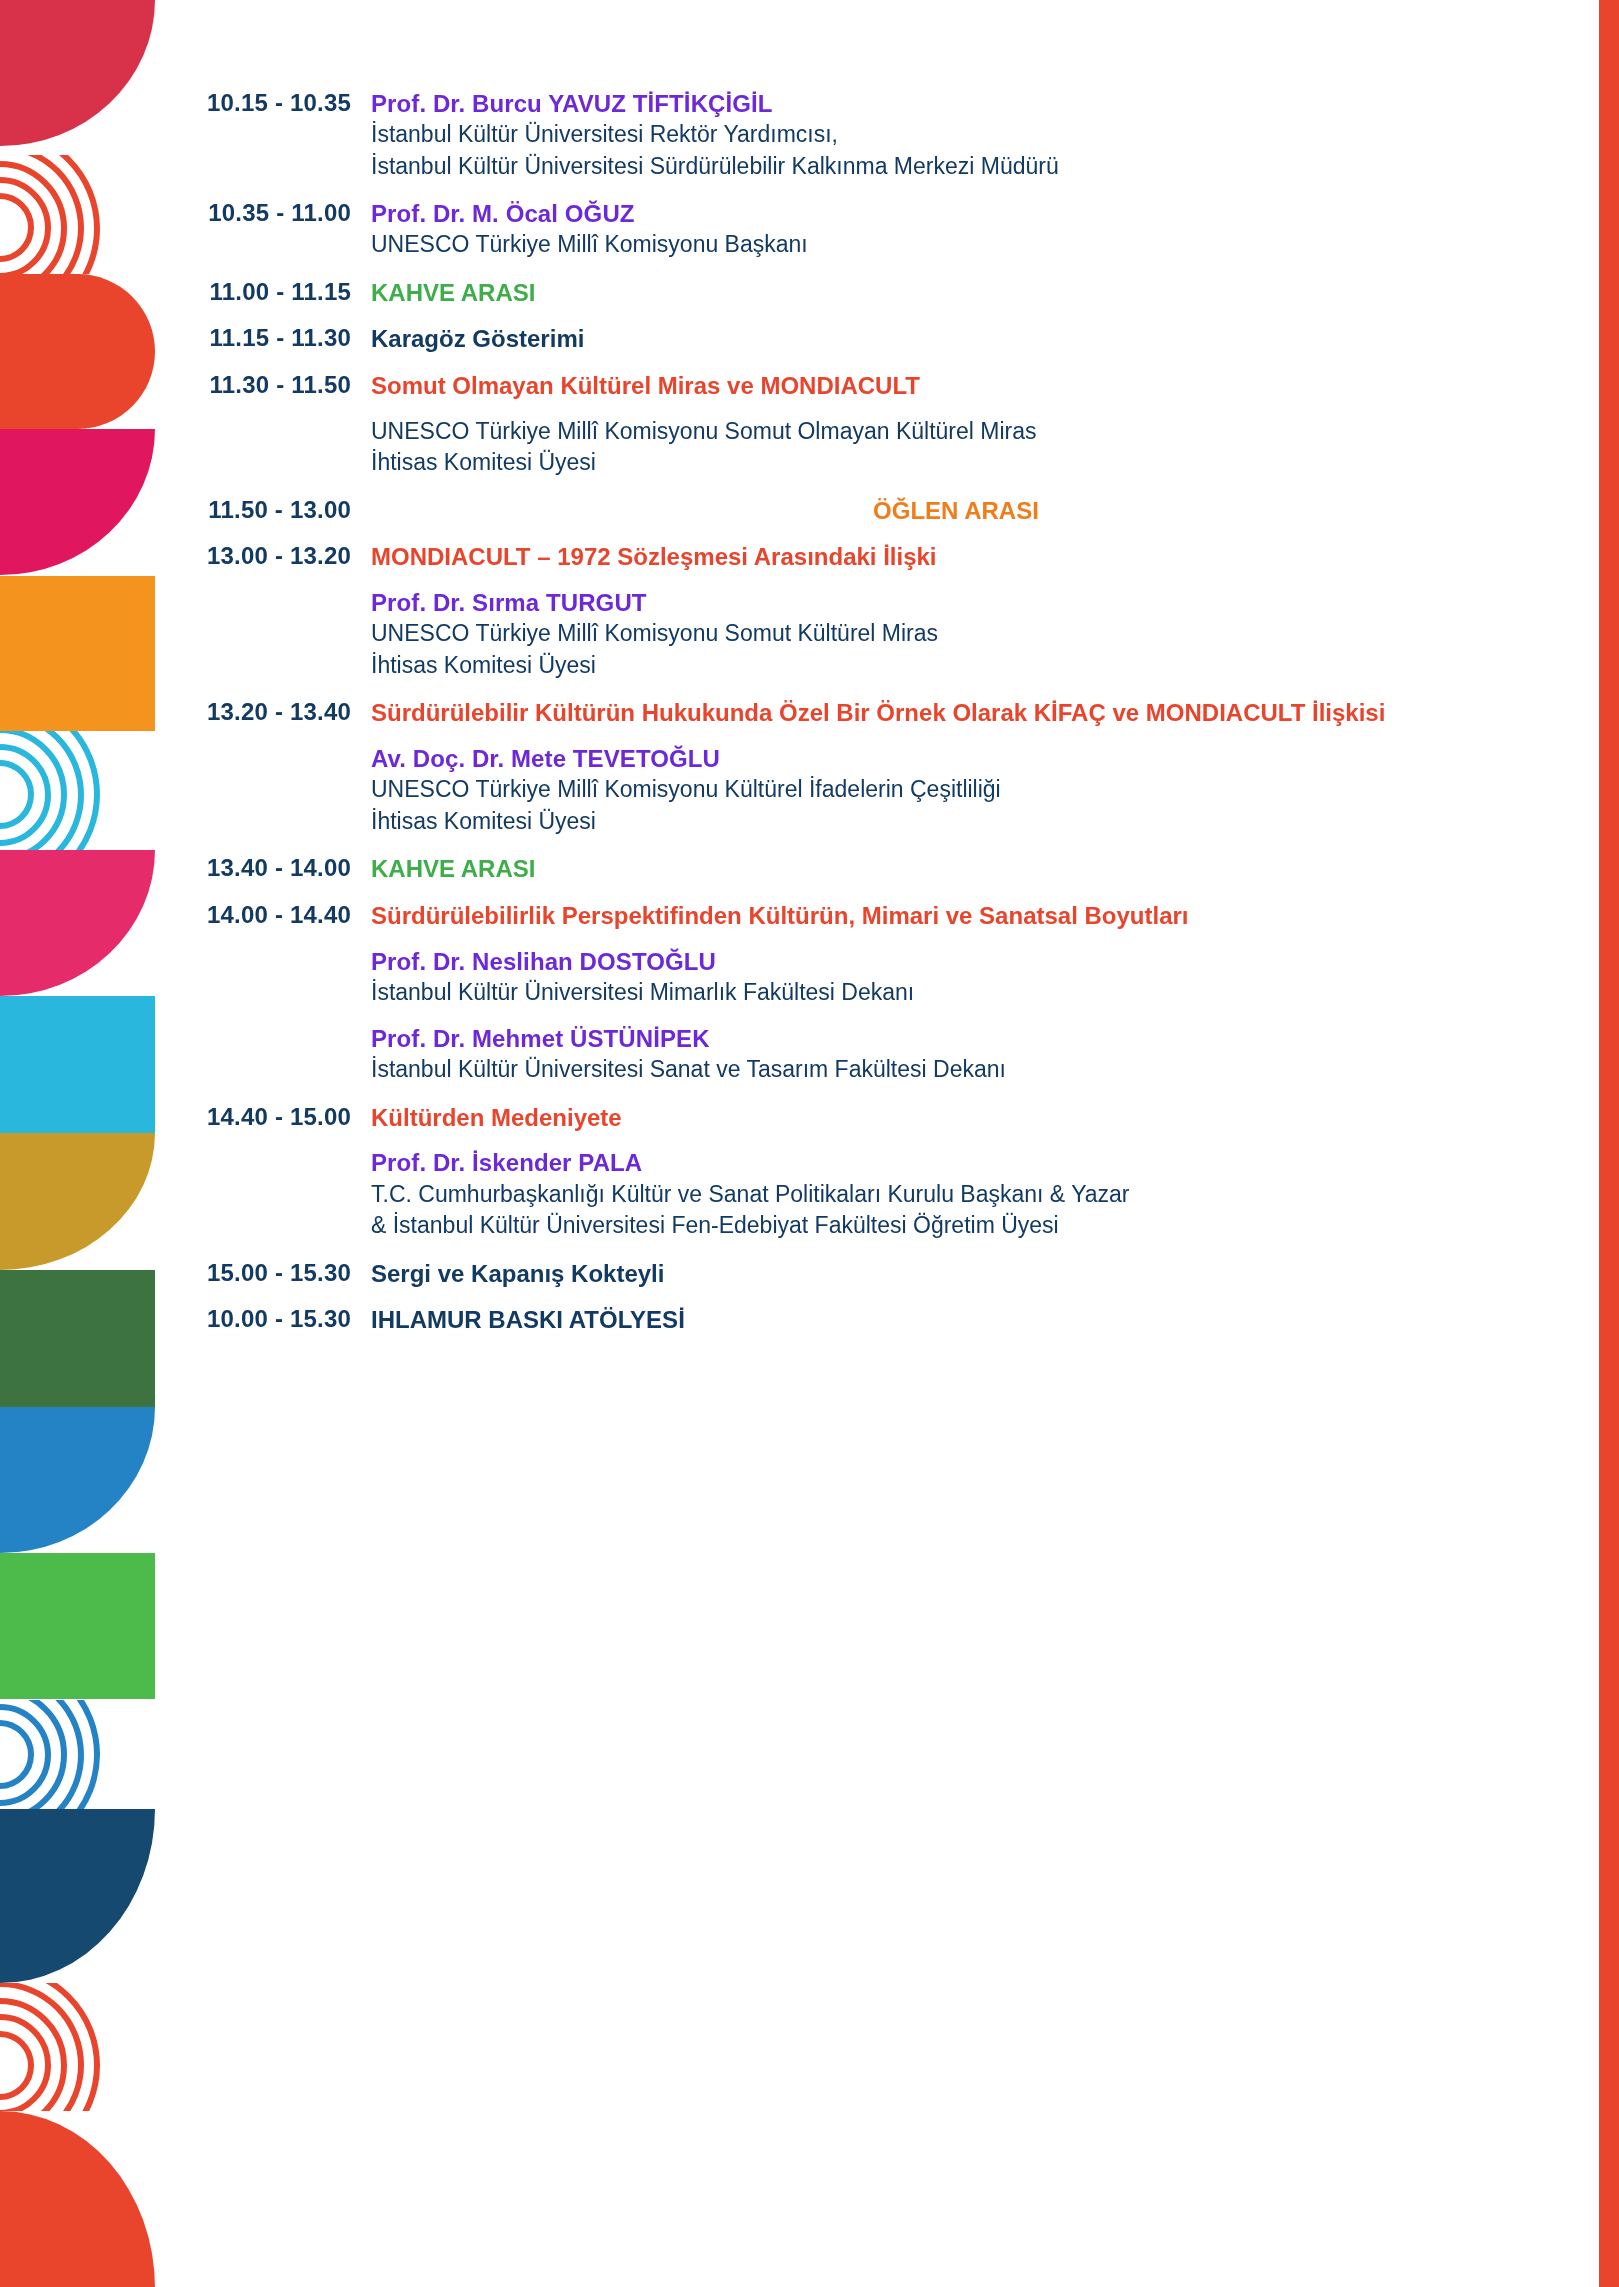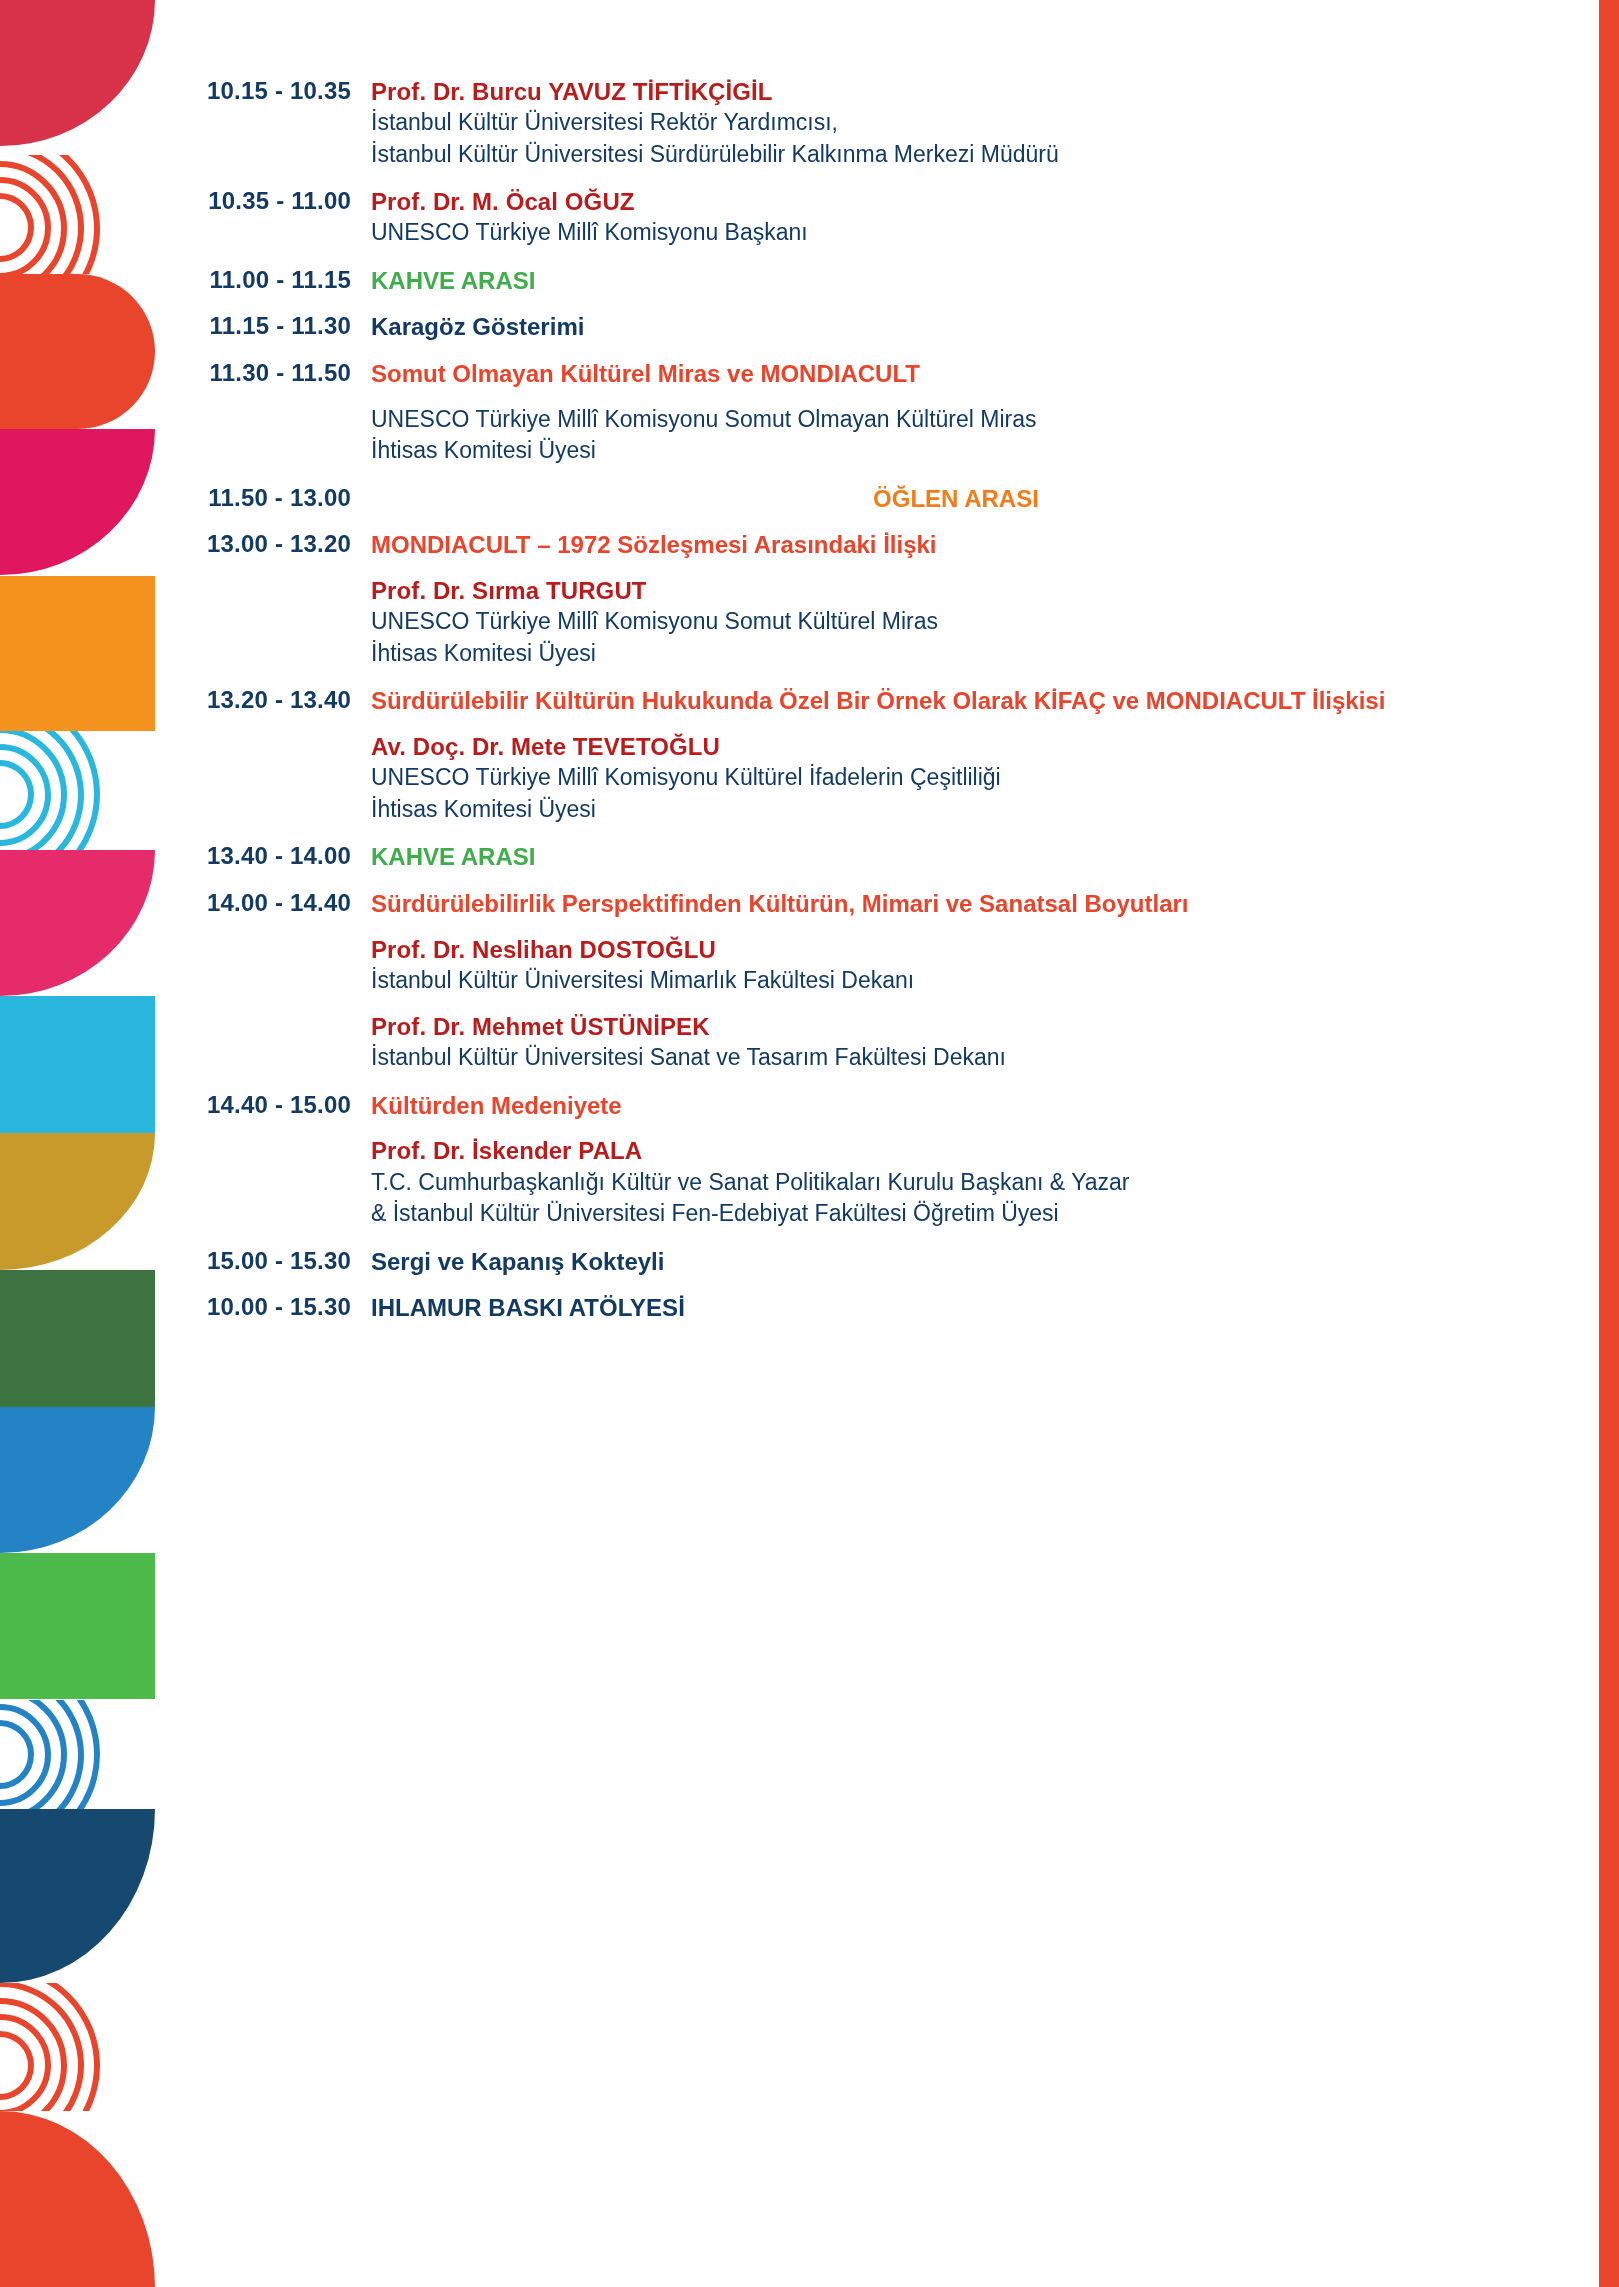--- a/index.html
+++ b/index.html
@@ -48,21 +48,21 @@
     right: 0; top: 0;
     width: 20px;
     height: 2288px;
     background: #e8452c;
   }
 
   
   .programme {
     position: absolute;
     left: 170px;
-    top: 76px;
+    top: 88px;
     width: 1371px;
   }
   .row {
     display: flex;
     align-items: flex-start;
     margin-bottom: 15.5px;
   }
   .time {
     flex: 0 0 201px;
     text-align: right;
@@ -72,21 +72,21 @@
     color: #123a63;
     letter-spacing: 0.2px;
     line-height: 1.28;
     white-space: nowrap;
   }
   .content { flex: 1 1 auto; min-width: 0; }
 
   .name {
     font-size: 24px;
     font-weight: bold;
-    color: #b91c1c;
+    color: #6d28d9;
     line-height: 1.3;
     letter-spacing: 0.1px;
   }
   .aff {
     font-size: 23px;
     color: #123a63;
     line-height: 1.38;
   }
   .title-red {
     font-size: 24px;

